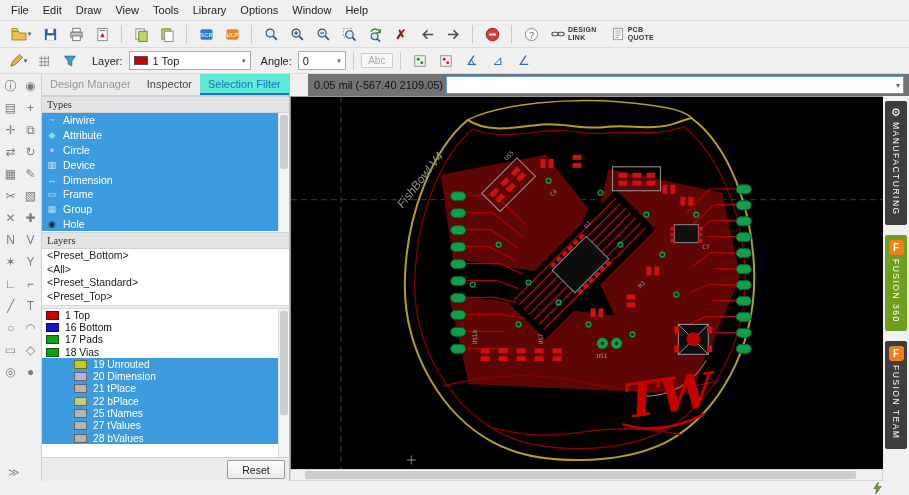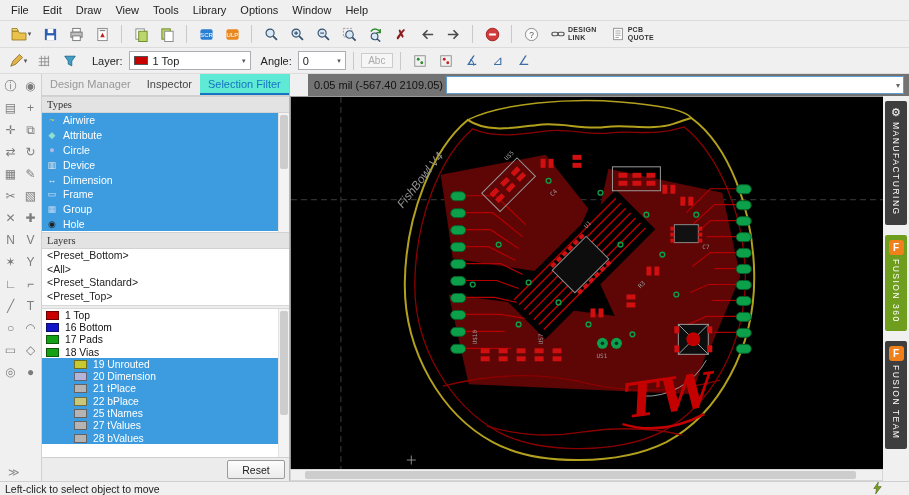--- a/index.html
+++ b/index.html
@@ -629,20 +629,17 @@
       <div class="rtab" style="background: rgb(111, 158, 31);">
         <span class="rtab-icon fusion">F</span>
         <span class="rtab-label">FUSION 360</span>
       </div>
       <div class="rtab" style="background: rgb(62, 62, 62);">
         <span class="rtab-icon fusion">F</span>
         <span class="rtab-label">FUSION TEAM</span>
       </div>
     </div>
 
-  <div id="statusbar">
-    <span>Left-click to select object to move</span>
-  </div>
   <svg id="bolt" width="11" height="12" viewBox="0 0 10 13">
       <path d="M6 0 L1 7 H4 L3 13 L9 5 H5 Z" fill="#7aa21e" stroke="#3d5510" stroke-width="0.6"></path>
     </svg>
 
 </div>
 
 </body></html>

